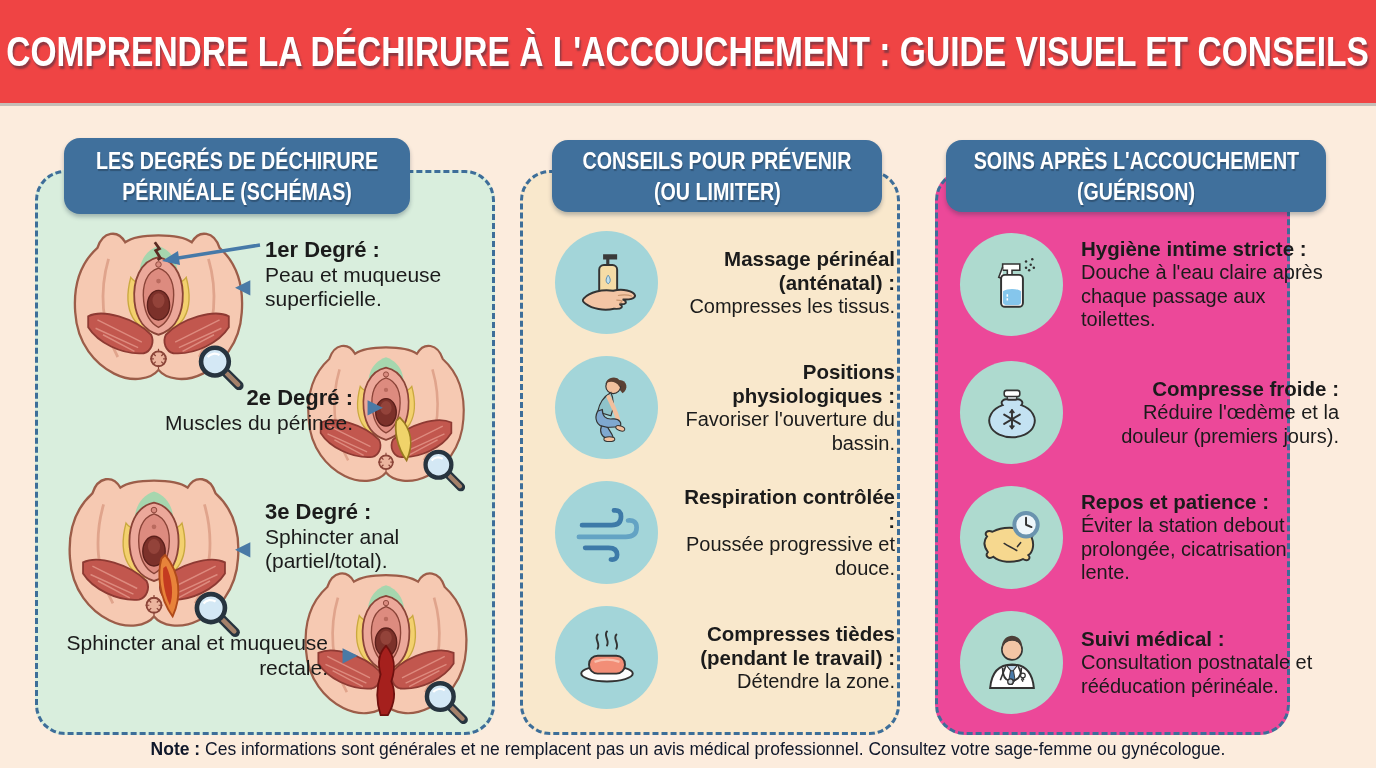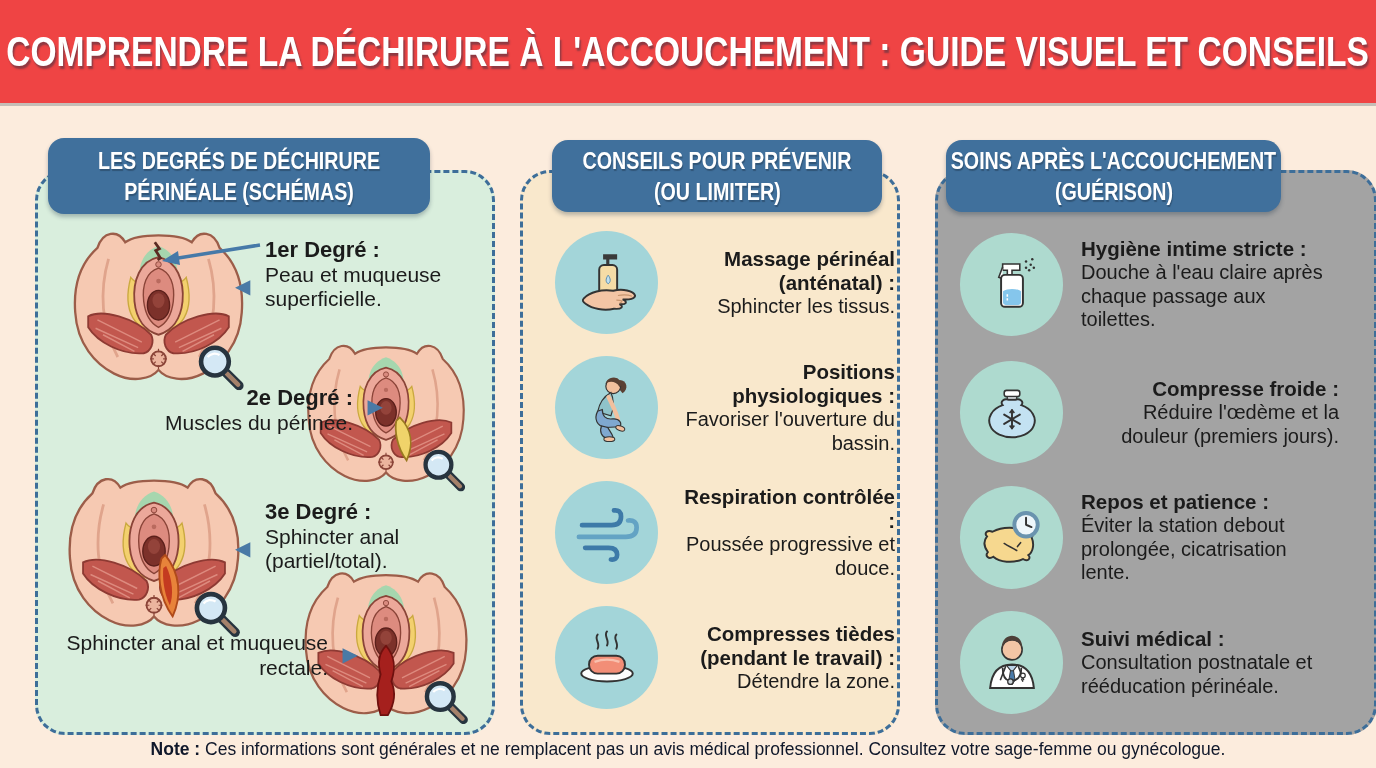--- a/index.html
+++ b/index.html
@@ -21,33 +21,33 @@
     white-space:nowrap; transform:scaleX(.78); transform-origin:center;
     text-shadow:2px 3px 2px rgba(25,45,65,.45);
   }
   
   .panel {
     position:absolute; top:170px; height:565px;
     border:3px dashed #3d6e99; border-radius:30px;
   }
   .panel-degrees   { left:35px;  width:460px; background:#d9eedd; }
   .panel-prevent   { left:520px; width:380px; background:#f9e8cc;text-align:right; }
-  .panel-aftercare { left:935px; width:442px; background:#a3a3a3; }
+  .panel-aftercare { left:935px; width:355px; background:#ec4899; }
 
   .pill {
     position:absolute; z-index:3; background:#40709c; border-radius:16px;
     display:flex; flex-direction:column; align-items:center; justify-content:center;
     color:#fff; font-weight:bold; text-align:center;
     box-shadow:0 3px 4px rgba(30,50,70,.3);
   }
   .pill div { font-size:24px; line-height:1.3; transform:scaleX(.82); white-space:nowrap;
               text-shadow:1px 2px 1px rgba(25,45,65,.4); }
-  .pill-degrees   { left:48px;  top:138px; width:382px; height:76px; }
+  .pill-degrees   { left:64px;  top:138px; width:346px; height:76px; }
   .pill-prevent   { left:552px; top:140px; width:330px; height:72px; }
-  .pill-aftercare { left:946px; top:140px; width:335px; height:72px; }
+  .pill-aftercare { left:946px; top:140px; width:380px; height:72px; }
 
   
   .diagram { position:absolute; }
   .degree-item { position:absolute; font-size:21px; line-height:1.17; }
   .degree-item .dg-title { font-weight:bold; font-size:22px; }
   .degree-item.align-right { text-align:right; }
   .tri { position:absolute; color:#4a7aa6; font-size:20px; }
   .pointer-arrow { position:absolute; left:118px; top:62px; width:110px; height:34px; }
   .pointer-arrow line { stroke:#4679a8; stroke-width:3.5; }
   .pointer-arrow path { fill:#4679a8; }
@@ -181,21 +181,21 @@
         <path d="M45,13 H63 V20 H53 V28 H49 V20 H45 Z" fill="#3a3a3a"></path>
         <rect x="40" y="27" width="23" height="40" rx="6" fill="#f5dca6" stroke="#333" stroke-width="2.5"></rect>
         <path d="M51.5,40 C48,44.5 48,49 51.5,51 C55,49 55,44.5 51.5,40 Z" fill="#bfe0f0" stroke="#5588aa" stroke-width="1.2"></path>
         <path d="M20,70 C28,61 44,58 58,60 C70,57 84,60 86,66 C86,70 79,72 70,71
                  C77,74 75,78 66,77 C72,80 69,84 59,83 C46,86 31,83 23,77 C19,74 18,72 20,70 Z" fill="#f3c5a5" stroke="#333" stroke-width="2.5"></path>
         <path d="M64,66 C70,65 77,65 82,67 M62,72 C68,72 72,73 66,76" fill="none" stroke="#c7956f" stroke-width="1.5"></path>
       </svg>
     </div>
     <div class="advice-text">
       <div class="a-title">Massage périnéal (anténatal) :</div>
-      <div>Sphincter les tissus.</div>
+      <div>Compresses les tissus.</div>
     </div>
   </div>
 
   <div class="advice-row" style="left:32px; top:183px;">
     <div class="icon-circle">
       <svg width="78" height="78" viewBox="0 0 100 100">
         <path d="M66,14 C76,14 78,26 70,31 L64,24 Z" fill="#5a4033"></path>
         <circle cx="58" cy="22" r="9.5" fill="#f2c09e" stroke="#333" stroke-width="1.5"></circle>
         <path d="M48,19 A11,11 0 0 1 67,15 C70,17 69,22 66,23 C62,15 52,15 48,19 Z" fill="#5a4033"></path>
         <path d="M55,30 C46,35 40,44 38,55 L55,60 C59,50 59,38 55,30 Z" fill="#8fc3c9" stroke="#333" stroke-width="1.5"></path>

